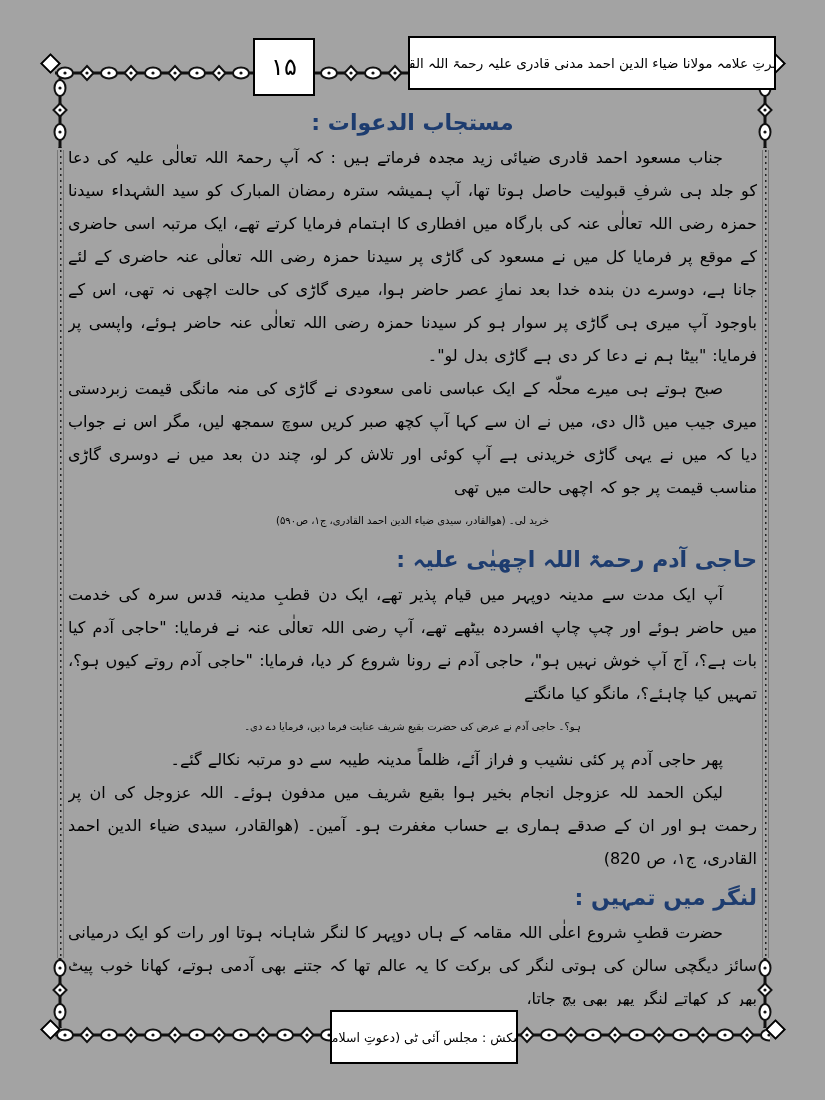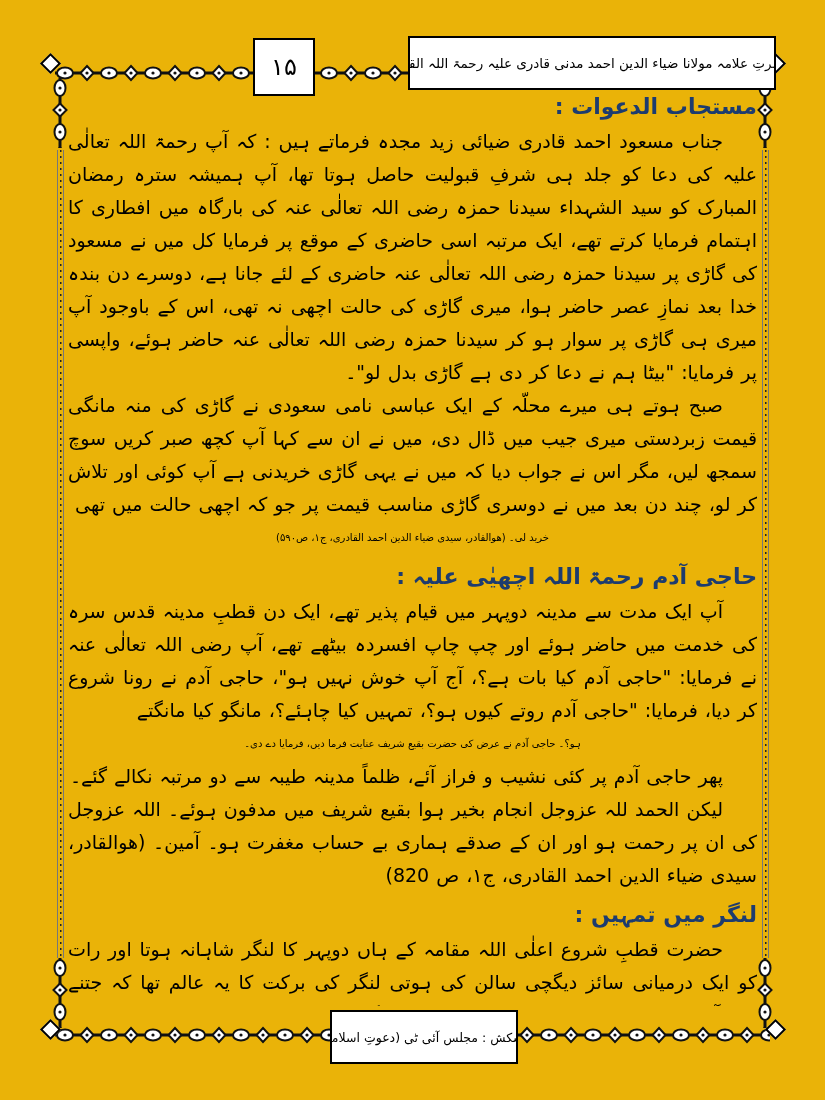--- a/index.html
+++ b/index.html
@@ -1,17 +1,17 @@
 <!DOCTYPE html>
 <html lang="ur"><head>
 <meta charset="utf-8">
 <style>
   html,body{margin:0;padding:0;background:#e8e8e8;}
   .page{
-    position:relative;width:825px;height:1100px;background:#eab308;
+    position:relative;width:825px;height:1100px;background:#a3a3a3;
     margin:0 auto;overflow:hidden;
     font-family:"DejaVu Sans","Liberation Sans",sans-serif;color:#000;
   }
   
   .band{position:absolute;left:55px;width:715px;height:18px;z-index:1;}
   .band-top{top:64px;}
   .band-bottom{top:1026px;}
   .vseg{position:absolute;width:18px;height:70px;z-index:1;}
   .vseg-tl{left:51px;top:78px;}
   .vseg-tr{left:756px;top:78px;}
@@ -45,23 +45,23 @@
 
   
   .content{
     position:absolute;left:68px;right:68px;top:94px;height:912px;overflow:hidden;
     direction:rtl;z-index:2;
   }
   .section-heading{
     margin:10px 0 6px;font-size:22px;font-weight:bold;color:#1d3c6f;
     text-align:right;letter-spacing:0;
   }
-  .section-heading.first{margin-top:0;}
+  .section-heading.first{margin-top:16px;text-align:center;}
   .para{
-    margin:0;font-size:19px;line-height:33px;text-align:justify;
+    margin:0;font-size:16px;line-height:33px;text-align:justify;
     text-indent:34px;word-spacing:1px;
   }
   .center-line{
     margin:0;font-size:10px;line-height:33px;text-align:center;text-indent:0;
   }
 </style>
 </head>
 <body>
 
 <div class="page">

